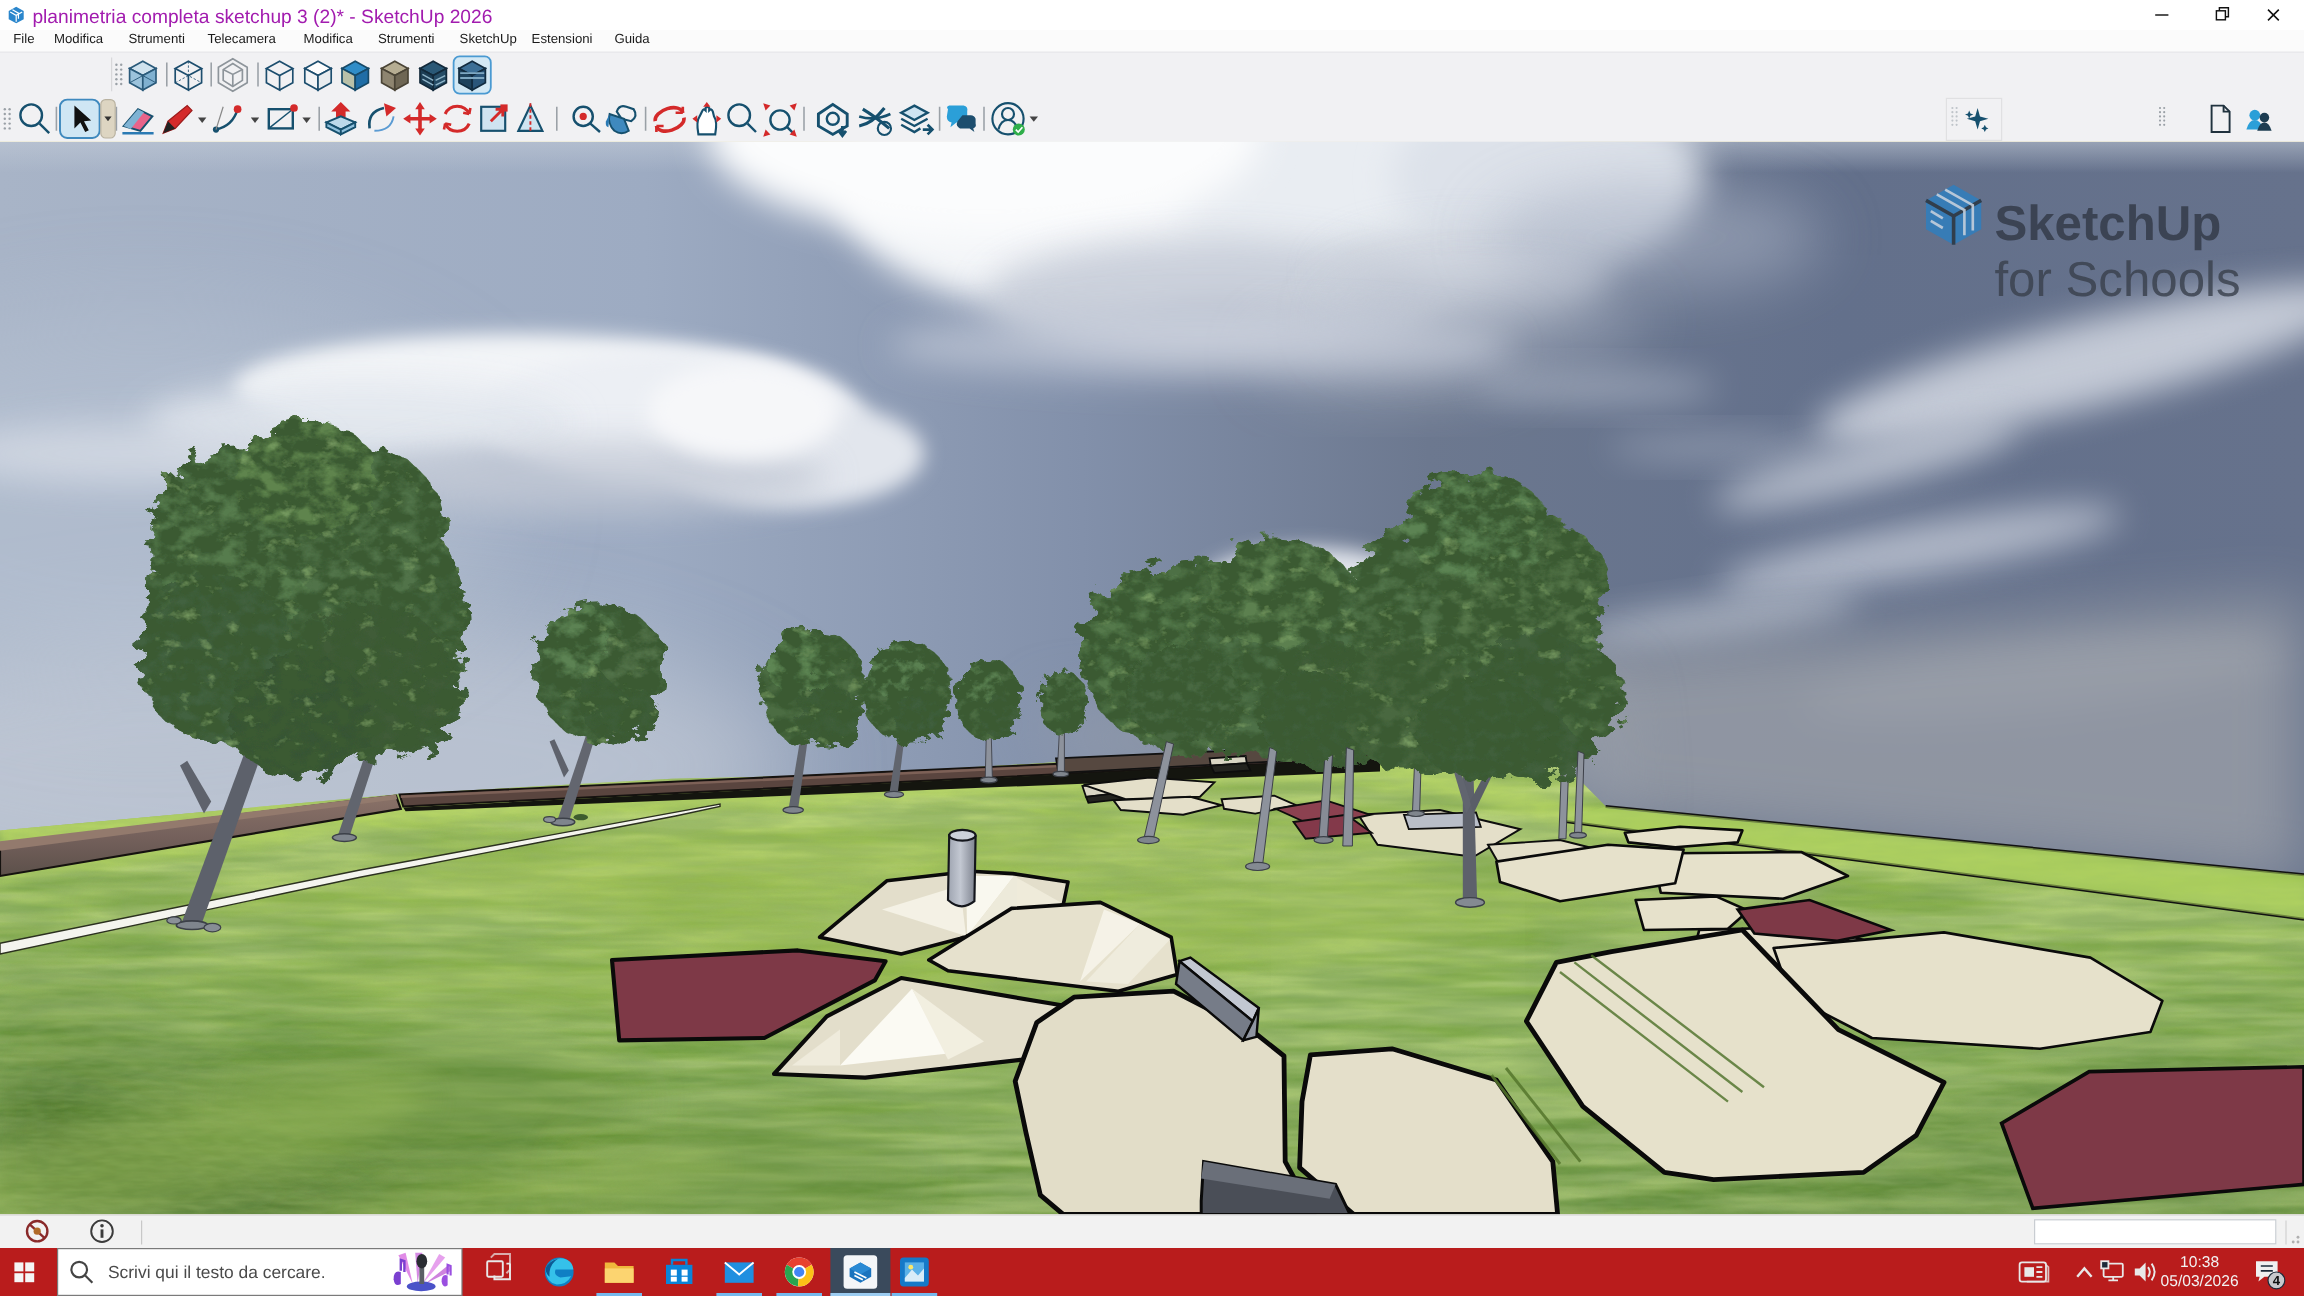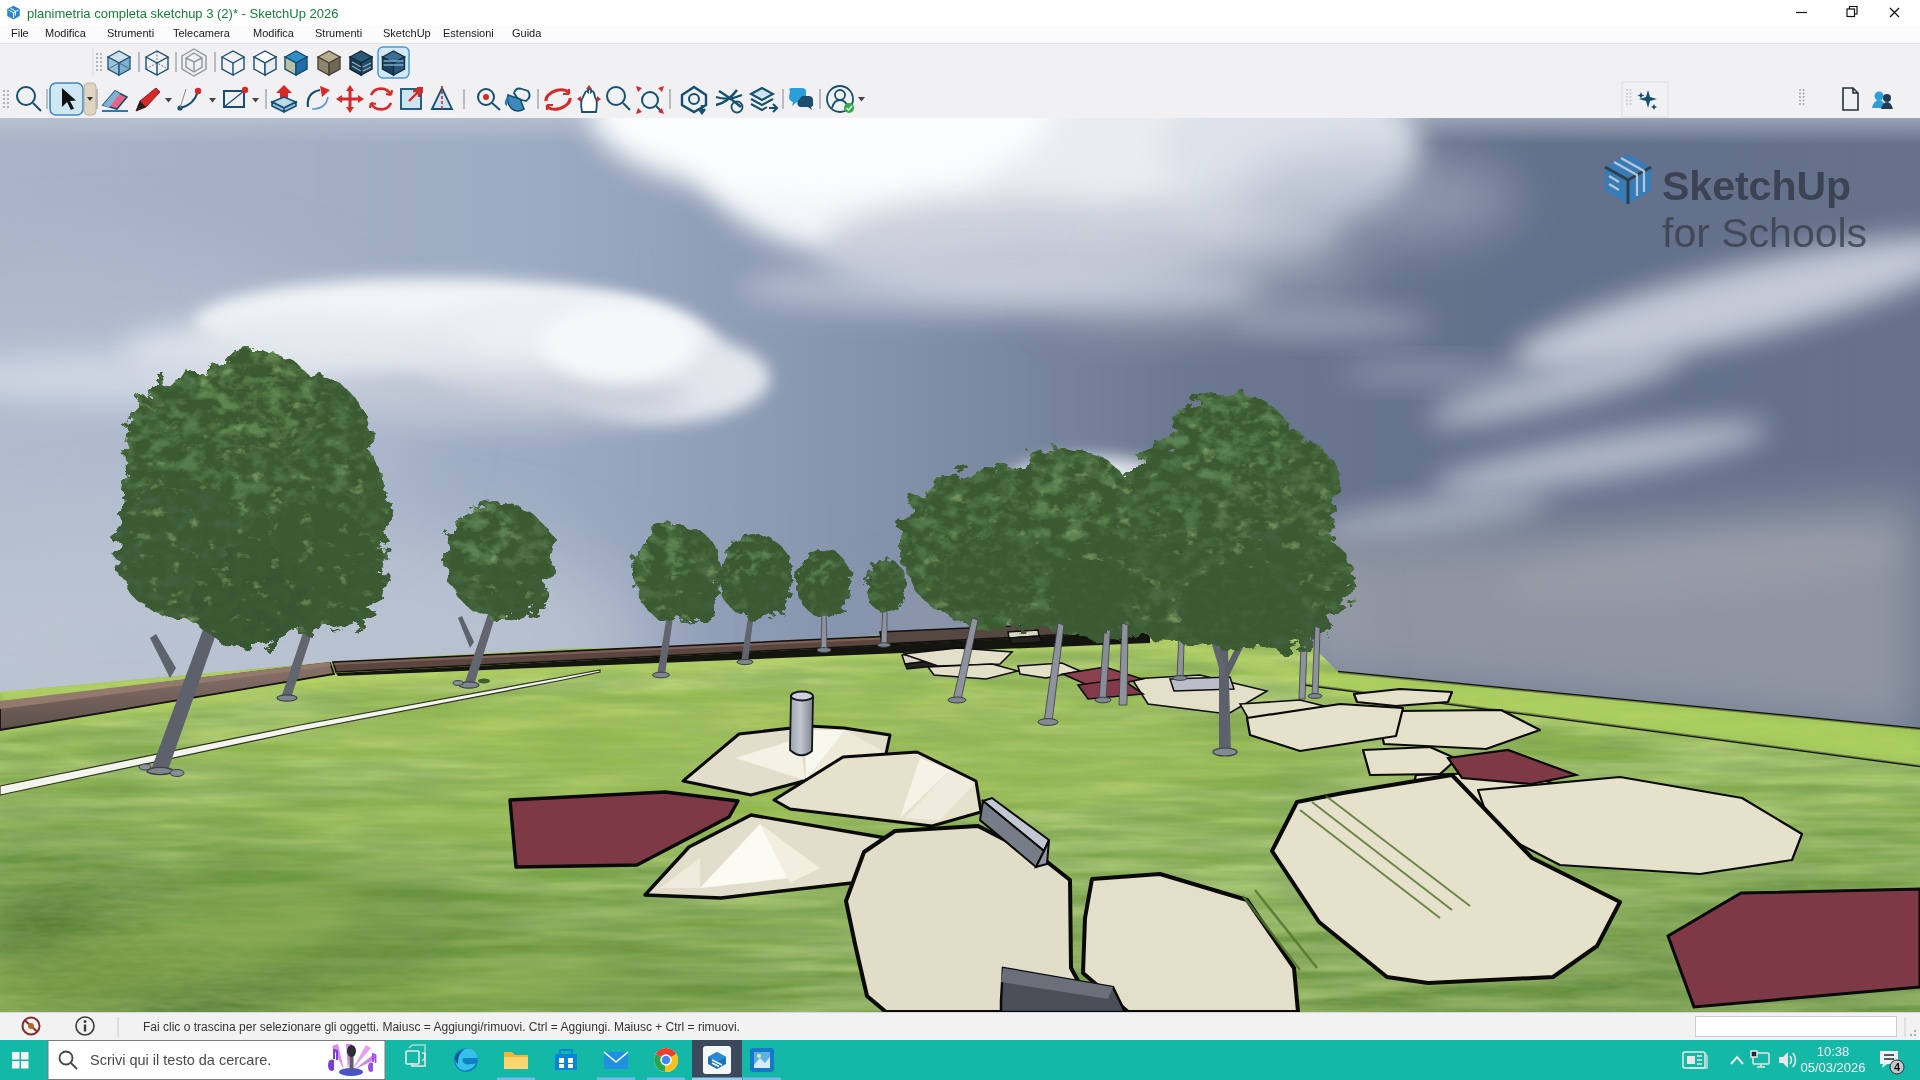--- a/index.html
+++ b/index.html
@@ -1,25 +1,25 @@
 <!DOCTYPE html>
 <html><head><meta charset="utf-8"><style>
 *{margin:0;padding:0;box-sizing:border-box}
 html,body{width:1920px;height:1080px;overflow:hidden;font-family:"Liberation Sans",sans-serif}
 #titlebar{position:absolute;left:0;top:0;width:1920px;height:25px;background:#ffffff}
-#titlebar .ttext{position:absolute;left:27px;top:5.5px;font-size:13px;color:#15803d}
+#titlebar .ttext{position:absolute;left:27px;top:5.5px;font-size:16px;color:#a21caf}
 #menubar{position:absolute;left:0;top:25px;width:1920px;height:19px;background:#fbfbfb;border-bottom:1px solid #e3e3e5}
 .mitem{position:absolute;top:2px;font-size:11px;color:#1a1a1a}
 #row1{position:absolute;left:0;top:44px;width:1920px;height:36px;background:#f1f1f3}
 #row2{position:absolute;left:0;top:80px;width:1920px;height:38px;background:#f1f1f3}
 #viewport{position:absolute;left:0;top:118px;width:1920px;height:894px;background:#fde047}
 #statusbar{position:absolute;left:0;top:1012px;width:1920px;height:28px;background:#f2f2f2;border-top:1px solid #d8d8d8}
 #statustext{position:absolute;left:143px;top:7px;font-size:12px;color:#333}
 #statusinput{position:absolute;left:1695px;top:3px;width:202px;height:21px;background:#fff;border:1px solid #c9cdd2}
-#taskbar{position:absolute;left:0;top:1040px;width:1920px;height:40px;background:#14b8a6}
+#taskbar{position:absolute;left:0;top:1040px;width:1920px;height:40px;background:#b91c1c}
 </style></head>
 <body>
 <div id="viewport">
 <svg width="1920" height="894" viewBox="0 0 1920 894">
 <defs>
 <linearGradient id="skyg" x1="0" y1="0" x2="1" y2="0">
  <stop offset="0" stop-color="#a8b4c7"></stop>
           <stop offset="0.28" stop-color="#9dabc2"></stop>
  <stop offset="0.47" stop-color="#8290aa"></stop>
           <stop offset="0.62" stop-color="#6c788f"></stop>
@@ -734,21 +734,20 @@
 <div id="statusbar">
  <svg width="140" height="28" viewBox="0 0 140 28" style="position:absolute;left:0;top:0">
   <circle cx="31" cy="13" r="8.5" fill="none" stroke="#8a2a2a" stroke-width="2"></circle>
   <path d="M25,7.5 L37,18.5" stroke="#8a2a2a" stroke-width="2"></path>
   <circle cx="31" cy="13" r="3" fill="#b06a28"></circle>
   <circle cx="85" cy="13" r="9" fill="none" stroke="#3c3c3c" stroke-width="1.6"></circle>
   <circle cx="85" cy="8.5" r="1.5" fill="#3c3c3c"></circle>
   <rect x="83.8" y="11.5" width="2.4" height="7" fill="#3c3c3c"></rect>
   <line x1="118" y1="4" x2="118" y2="24" stroke="#c8c8c8" stroke-width="1"></line>
  </svg>
- <div id="statustext">Fai clic o trascina per selezionare gli oggetti. Maiusc = Aggiungi/rimuovi. Ctrl = Aggiungi. Maiusc + Ctrl = rimuovi.</div>
  <div id="statusinput"></div>
  <svg width="20" height="28" viewBox="0 0 20 28" style="position:absolute;left:1900px;top:0">
   <line x1="5" y1="4" x2="5" y2="24" stroke="#d0d0d0" stroke-width="1"></line>
   <g fill="#b0b0b0">
         <circle cx="15" cy="22" r="1.2"></circle>
         <circle cx="11" cy="22" r="1.2"></circle>
         <circle cx="15" cy="18" r="1.2"></circle>
       </g>
  </svg>
 </div>

